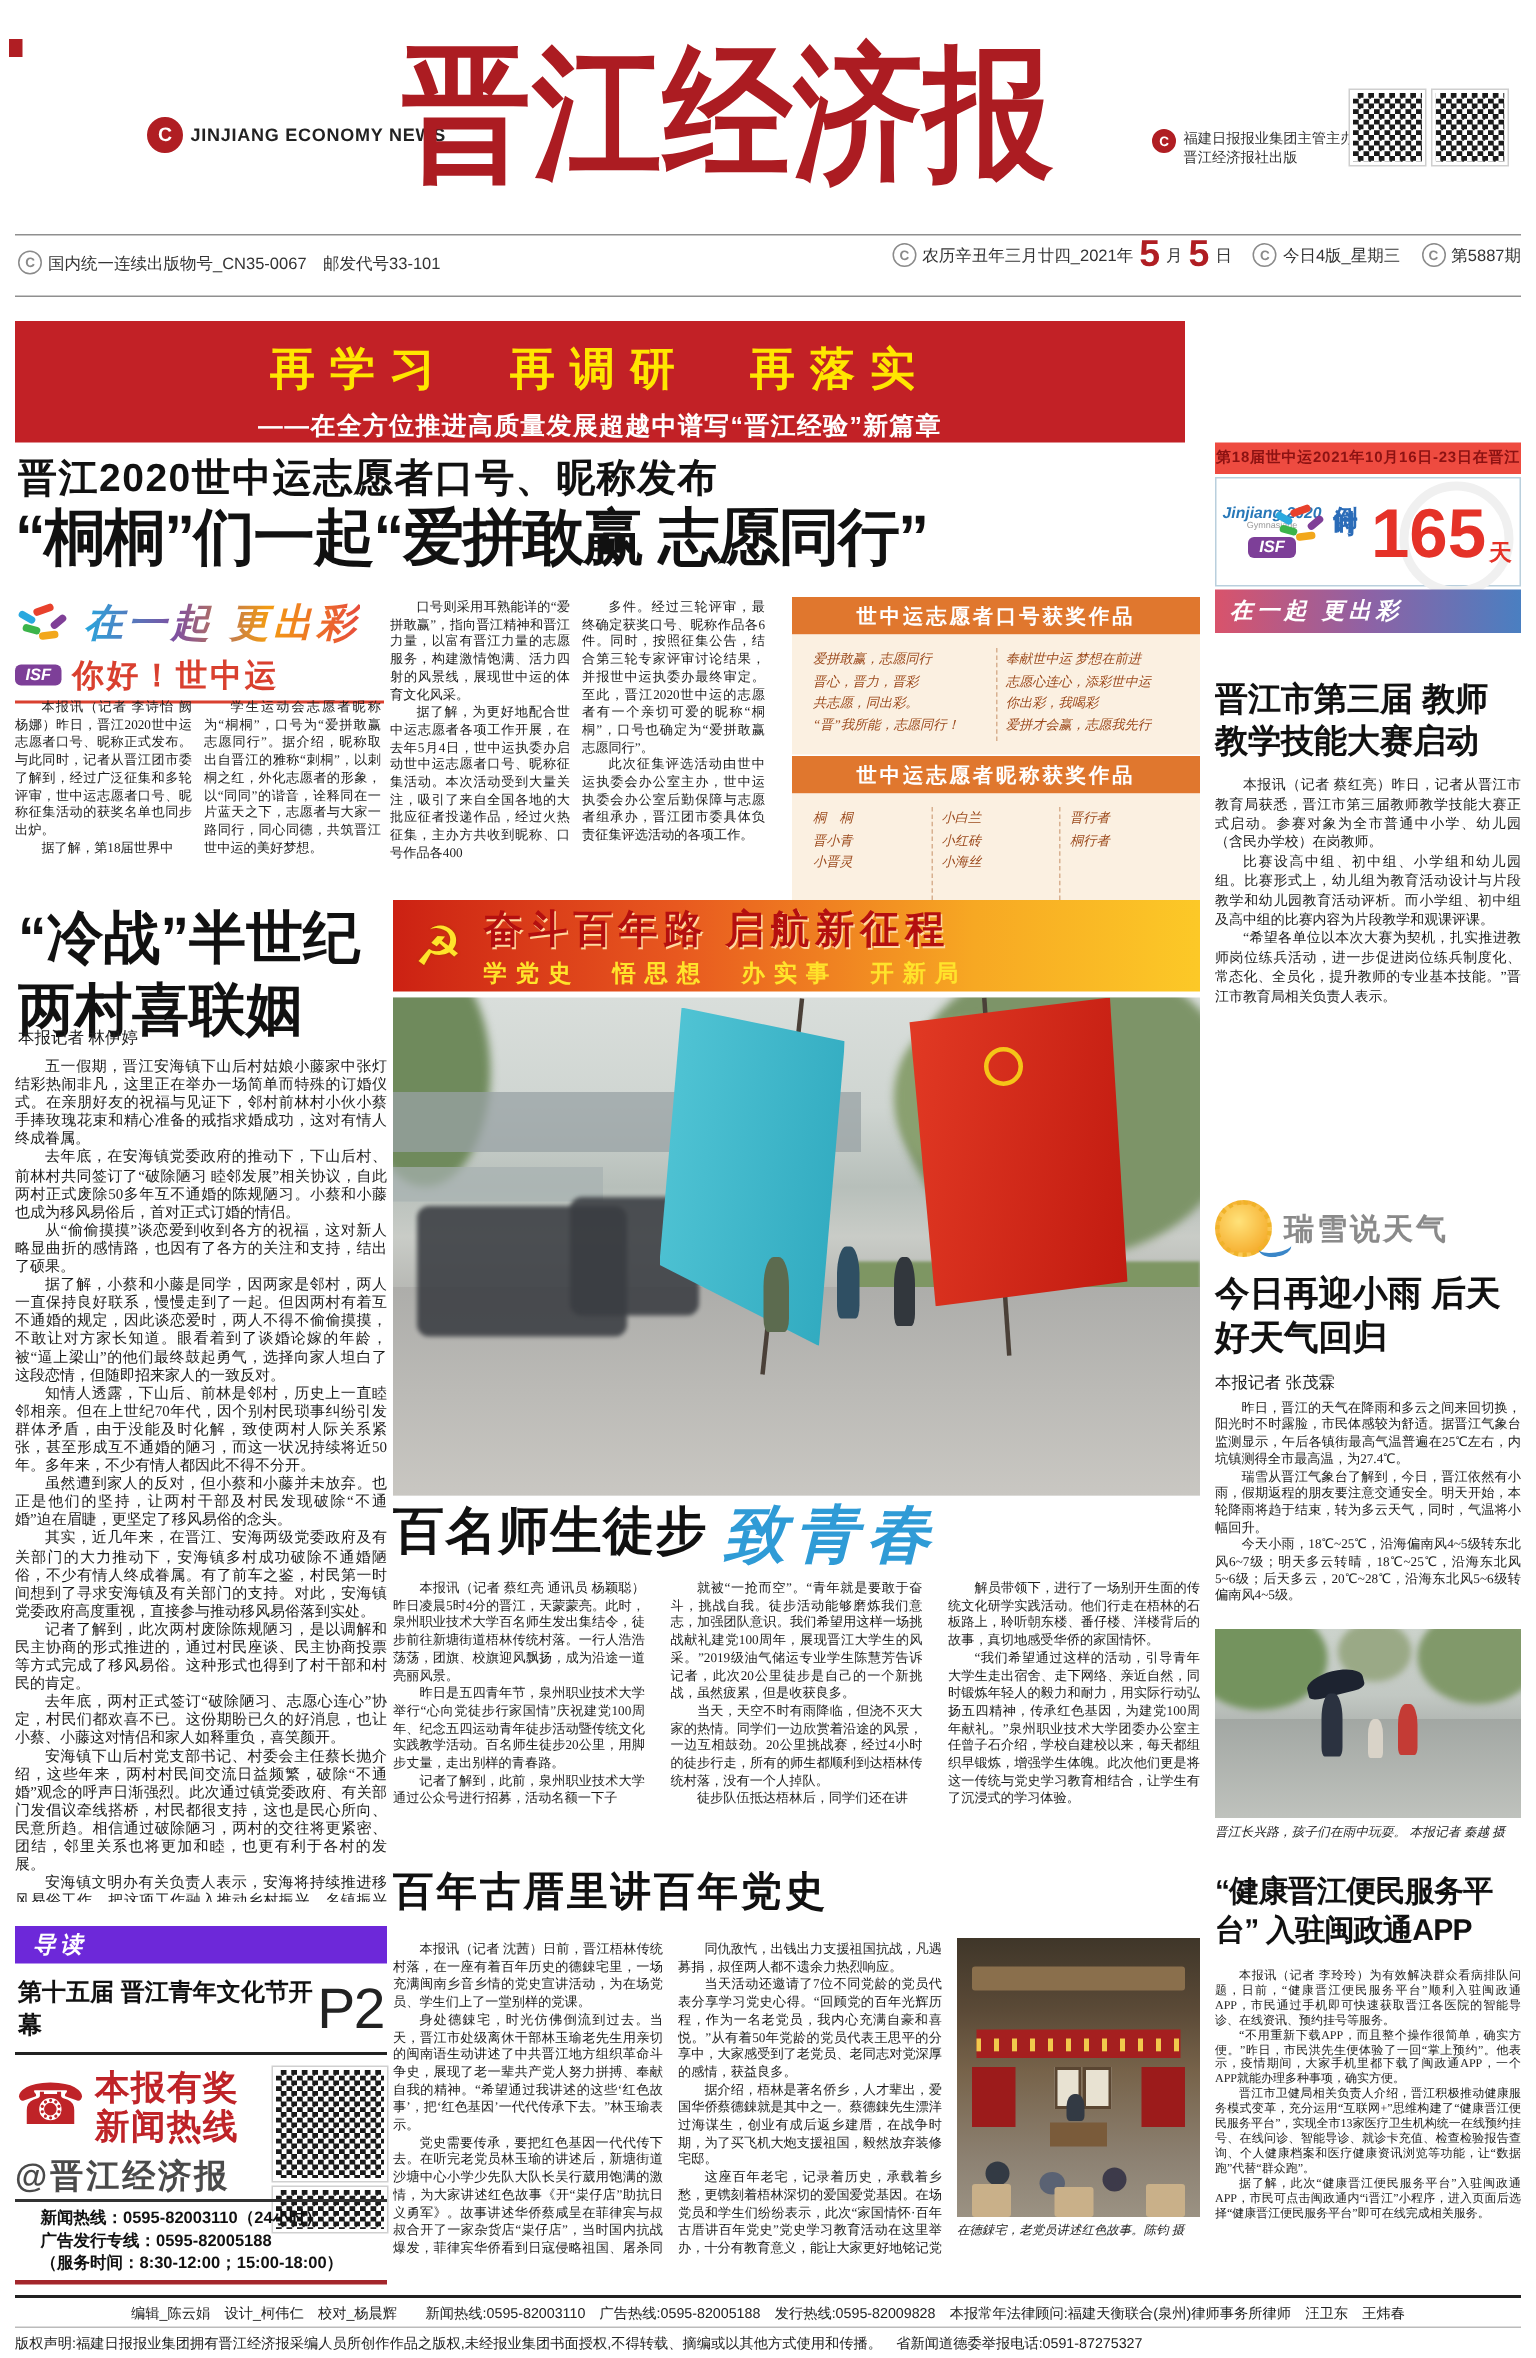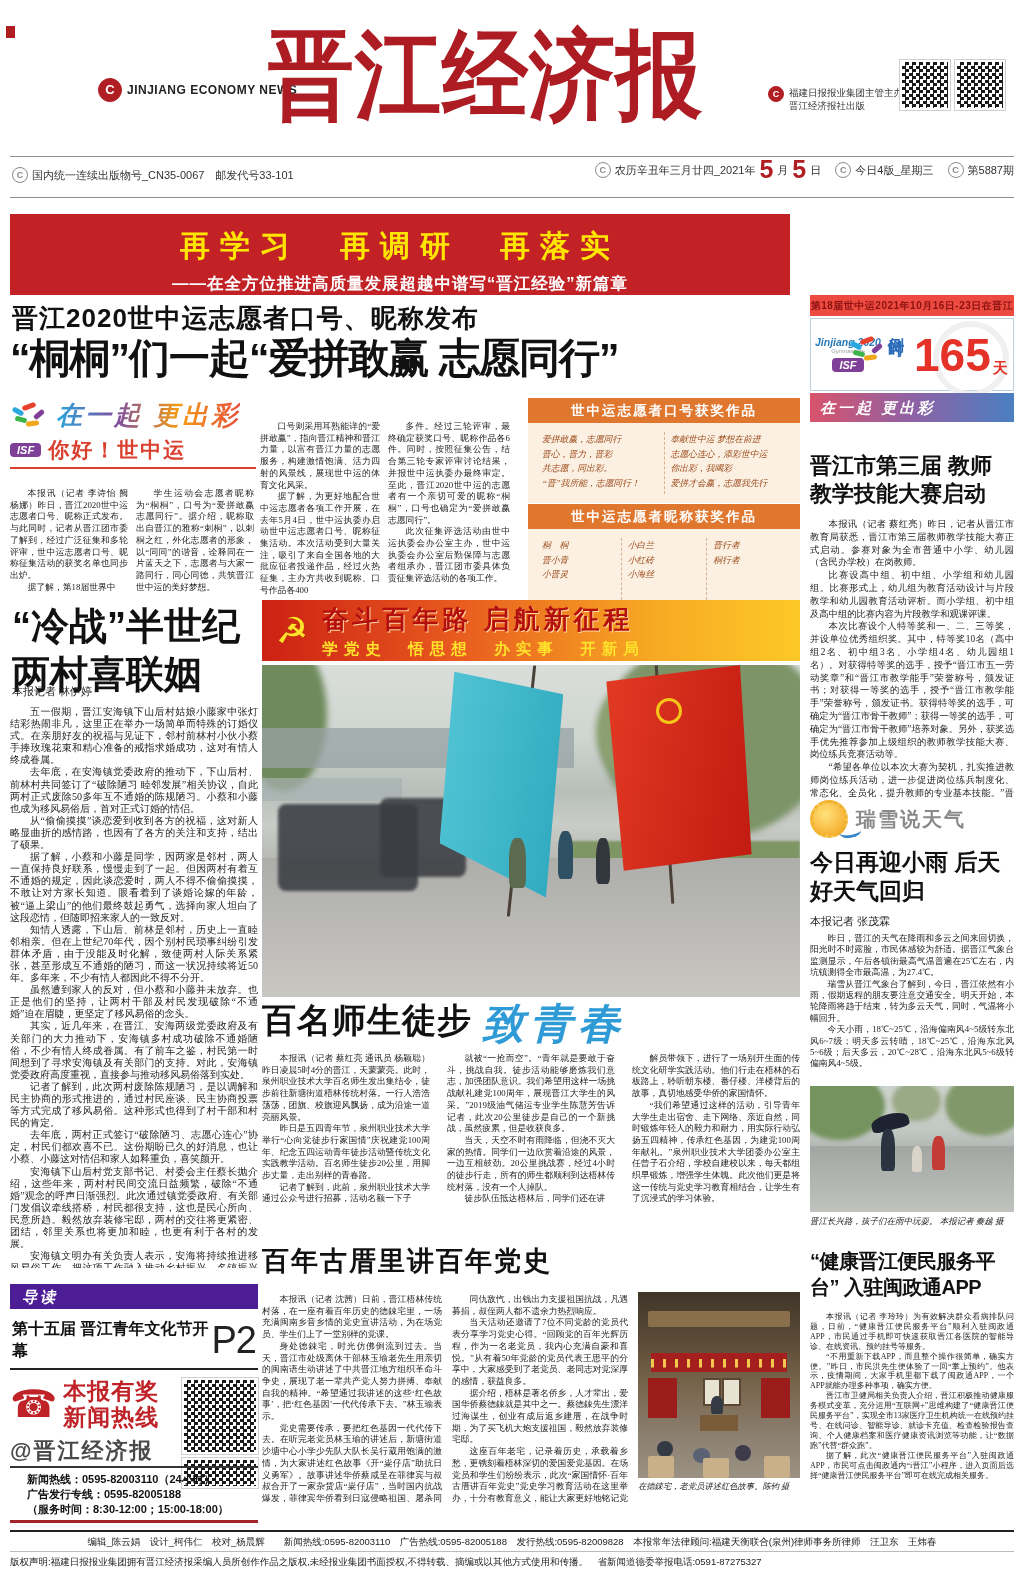--- a/index.html
+++ b/index.html
@@ -54,21 +54,21 @@
   .grad-script{font-size:26px;font-weight:900;font-style:italic;letter-spacing:3px;color:#2e86c1;
                background:linear-gradient(90deg,#28a7dd,#7f4fa0,#f39c12,#e74c3c);
                -webkit-background-clip:text;background-clip:text;-webkit-text-fill-color:transparent;}
   .isf{display:inline-block;background:#7d3f98;color:#fff;font-weight:900;font-style:italic;
        font-size:11px;padding:1px 7px;border-radius:4px;}
   .lead-logo .row2{display:flex;align-items:center;gap:7px;margin-top:3px;border-bottom:2.5px solid #d9402f;padding-bottom:3px;}
   .nihao{font-size:21px;font-weight:700;color:#d9402f;letter-spacing:2px;}
 
   .news{font-family:"Liberation Serif",serif;color:#1c1c1c;overflow:hidden;}
   .news p{margin:0;text-indent:2em;text-align:justify;}
-  .lead-col{font-size:8.8px;line-height:11.7px;margin-top:22px;}
+  .lead-col{font-size:8.8px;line-height:11.7px;}
   .lc1{left:10px;top:466px;width:118px;height:128px;}
   .lc2{left:136px;top:466px;width:118px;height:128px;}
   .lc3{left:260px;top:399px;width:120px;height:195px;}
   .lc4{left:388px;top:399px;width:122px;height:195px;}
 
   
   .award{left:528px;top:398px;width:272px;}
   .award2{left:528px;top:504px;width:272px;}
   .award-h{background:#e0772e;color:#fff;font-weight:700;font-size:13.5px;text-align:center;line-height:25px;letter-spacing:2px;}
   .award-body{background:#fbf0e1;display:flex;padding:9px 8px;min-height:62px;}
@@ -163,21 +163,21 @@
   .gp-banner{position:absolute;left:8%;top:33%;width:84%;height:10%;background:#a51f1f;
              background-image:repeating-linear-gradient(90deg,#f2c94c 0 3px,transparent 3px 12px);background-size:100% 45%;background-position:0 55%;background-repeat:no-repeat;}
   .gp-flag{position:absolute;width:18%;height:22%;background:#9c1b1b;top:46%;}
   .gp-portrait{position:absolute;width:9%;height:13%;background:#e8e2d2;border:2px solid #5a4632;top:46%;}
   .gp-table{position:absolute;left:38%;top:66%;width:24%;height:9%;background:#7a5b3a;}
   .gp-person{position:absolute;background:#333a44;border-radius:45% 45% 20% 20%;}
   .gp-chair{position:absolute;background:#c9b089;border-radius:2px;bottom:0;}
   .gcaption{left:638px;top:1481px;width:162px;font-size:8.3px;color:#222;font-family:"Liberation Serif",serif;font-style:italic;}
 
   
-  .guide-bar{left:10px;top:1284px;width:248px;height:25px;background:#4c1d95;color:#fff;
+  .guide-bar{left:10px;top:1284px;width:248px;height:25px;background:#6d28d9;color:#fff;
              font-size:15px;font-weight:900;font-style:italic;line-height:25px;padding-left:12px;box-sizing:border-box;letter-spacing:3px;}
   .guide-item{left:12px;top:1318px;width:244px;display:flex;justify-content:space-between;align-items:center;}
   .guide-text{font-size:16px;font-weight:900;line-height:22px;}
   .guide-page{font-size:38px;color:#222;font-weight:400;letter-spacing:-1px;}
   .guide-div1{left:10px;top:1368px;width:248px;height:2px;background:#222;position:absolute;}
   .hotline{left:10px;top:1378px;width:248px;display:flex;gap:8px;position:absolute;}
   .phone-icon{font-size:38px;color:#bf2328;line-height:44px;flex:none;}
   .hot-lines{font-size:23px;font-weight:900;color:#bf2328;line-height:26px;letter-spacing:1px;}
   .handle{font-size:22px;font-weight:900;color:#4a4a4a;letter-spacing:2px;margin-top:6px;}
   .qr-col{margin-left:auto;display:flex;flex-direction:column;gap:4px;}
@@ -329,21 +329,20 @@
     <div class="cd-label">倒计时</div>
     <div class="cd-days">165</div>
     <div class="cd-unit">天</div>
   </div>
   <div class="abs cd-tag">在一起 更出彩</div>
 
   <div class="abs teacher-title">晋江市第三届 教师教学技能大赛启动</div>
   <div class="abs news teacher-body">
       <p>本报讯（记者 蔡红亮）昨日，记者从晋江市教育局获悉，晋江市第三届教师教学技能大赛正式启动。参赛对象为全市普通中小学、幼儿园（含民办学校）在岗教师。</p>
       <p>比赛设高中组、初中组、小学组和幼儿园组。比赛形式上，幼儿组为教育活动设计与片段教学和幼儿园教育活动评析。而小学组、初中组及高中组的比赛内容为片段教学和观课评课。</p>
-      <p>本次比赛设个人特等奖和一、二、三等奖，并设单位优秀组织奖。其中，特等奖10名（高中组2名、初中组3名、小学组4名、幼儿园组1名）。对获得特等奖的选手，授予“晋江市五一劳动奖章”和“晋江市教学能手”荣誉称号，颁发证书；对获得一等奖的选手，授予“晋江市教学能手”荣誉称号，颁发证书。获得特等奖的选手，可确定为“晋江市骨干教师”；获得一等奖的选手，可确定为“晋江市骨干教师”培养对象。另外，获奖选手优先推荐参加上级组织的教师教学技能大赛、岗位练兵竞赛活动等。</p>
       <p>“希望各单位以本次大赛为契机，扎实推进教师岗位练兵活动，进一步促进岗位练兵制度化、常态化、全员化，提升教师的专业基本技能。”晋江市教育局相关负责人表示。</p>
     </div>
 
   <div class="abs weather-brand">
     <span class="sun-icon">
         <span class="wave"></span>
       </span>
     <span class="weather-name">瑞雪说天气</span>
   </div>
   <div class="abs weather-title">今日再迎小雨 后天好天气回归</div>
@@ -379,21 +378,21 @@
   <div class="abs news coldwar-body">
       <p>五一假期，晋江安海镇下山后村姑娘小藤家中张灯结彩热闹非凡，这里正在举办一场简单而特殊的订婚仪式。在亲朋好友的祝福与见证下，邻村前林村小伙小蔡手捧玫瑰花束和精心准备的戒指求婚成功，这对有情人终成眷属。</p>
       <p>去年底，在安海镇党委政府的推动下，下山后村、前林村共同签订了“破除陋习 睦邻发展”相关协议，自此两村正式废除50多年互不通婚的陈规陋习。小蔡和小藤也成为移风易俗后，首对正式订婚的情侣。</p>
       <p>从“偷偷摸摸”谈恋爱到收到各方的祝福，这对新人略显曲折的感情路，也因有了各方的关注和支持，结出了硕果。</p>
       <p>据了解，小蔡和小藤是同学，因两家是邻村，两人一直保持良好联系，慢慢走到了一起。但因两村有着互不通婚的规定，因此谈恋爱时，两人不得不偷偷摸摸，不敢让对方家长知道。眼看着到了谈婚论嫁的年龄，被“逼上梁山”的他们最终鼓起勇气，选择向家人坦白了这段恋情，但随即招来家人的一致反对。</p>
       <p>知情人透露，下山后、前林是邻村，历史上一直睦邻相亲。但在上世纪70年代，因个别村民琐事纠纷引发群体矛盾，由于没能及时化解，致使两村人际关系紧张，甚至形成互不通婚的陋习，而这一状况持续将近50年。多年来，不少有情人都因此不得不分开。</p>
       <p>虽然遭到家人的反对，但小蔡和小藤并未放弃。也正是他们的坚持，让两村干部及村民发现破除“不通婚”迫在眉睫，更坚定了移风易俗的念头。</p>
       <p>其实，近几年来，在晋江、安海两级党委政府及有关部门的大力推动下，安海镇多村成功破除不通婚陋俗，不少有情人终成眷属。有了前车之鉴，村民第一时间想到了寻求安海镇及有关部门的支持。对此，安海镇党委政府高度重视，直接参与推动移风易俗落到实处。</p>
       <p>记者了解到，此次两村废除陈规陋习，是以调解和民主协商的形式推进的，通过村民座谈、民主协商投票等方式完成了移风易俗。这种形式也得到了村干部和村民的肯定。</p>
       <p>去年底，两村正式签订“破除陋习、志愿心连心”协定，村民们都欢喜不已。这份期盼已久的好消息，也让小蔡、小藤这对情侣和家人如释重负，喜笑颜开。</p>
-      <p>安海镇下山后村党支部书记、村委会主任蔡长抛介绍，这些年来，两村村民间交流日益频繁，破除“不通婚”观念的呼声日渐强烈。此次通过镇党委政府、有关部门发倡议牵线搭桥，村民都很支持，这也是民心所向、民意所趋。毅然放弃装修宅邸，两村的交往将更紧密、团结，邻里关系也将更加和睦，也更有利于各村的发展。</p>
+      <p>安海镇下山后村党支部书记、村委会主任蔡长抛介绍，这些年来，两村村民间交流日益频繁，破除“不通婚”观念的呼声日渐强烈。此次通过镇党委政府、有关部门发倡议牵线搭桥，村民都很支持，这也是民心所向、民意所趋。相信通过破除陋习，两村的交往将更紧密、团结，邻里关系也将更加和睦，也更有利于各村的发展。</p>
       <p>安海镇文明办有关负责人表示，安海将持续推进移风易俗工作，把这项工作融入推动乡村振兴、名镇振兴的中心大局，贯穿于提升民生品质、文明品质的全过程，通过加强宣传引导，推动工作走深走实。</p>
     </div>
 
   <div class="abs party-banner">
     <span class="emblem">☭</span>
     <div>
       <div class="pb-l1">奋斗百年路 启航新征程</div>
       <div class="pb-l2">学党史　悟思想　办实事　开新局</div>
     </div>
   </div>

